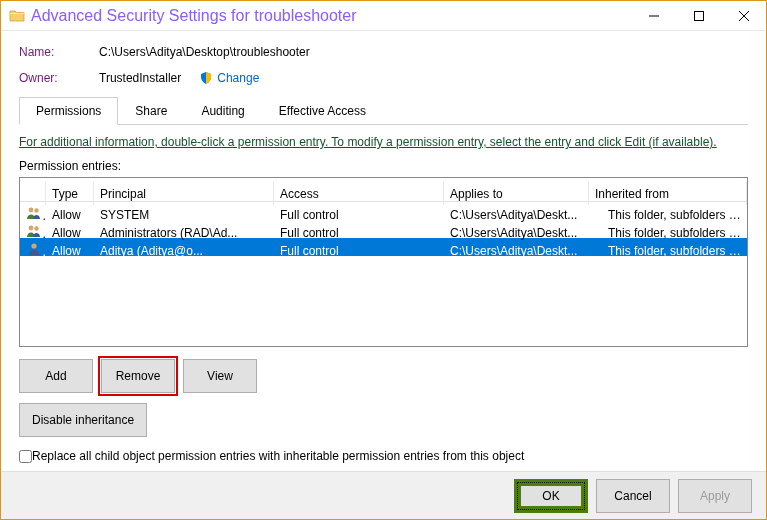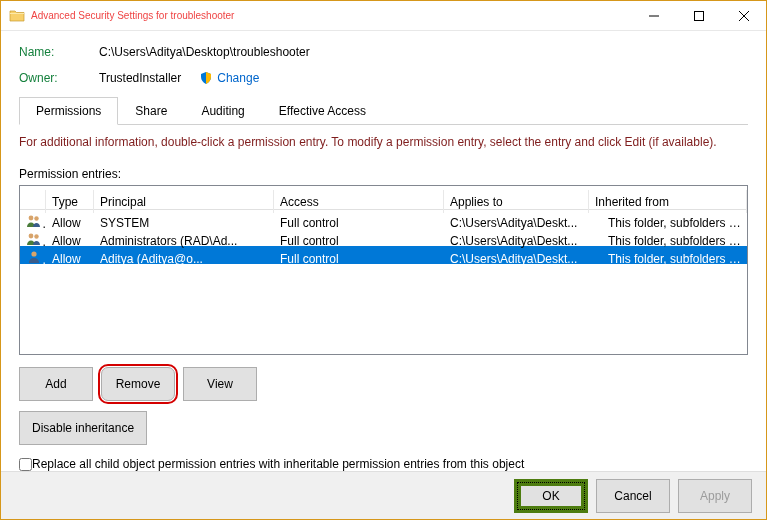--- a/index.html
+++ b/index.html
@@ -15,31 +15,31 @@
     }
     .titlebar {
       height: 30px;
       background: #fff;
       border-bottom: 1px solid #e8e8e8;
       display: flex;
       align-items: center;
       padding-left: 8px;
     }
     .titlebar .icon { width: 16px; height: 16px; margin-right: 6px; }
-    .titlebar .title { flex: 1; font-size: 10px; color: #ef4444; }
+    .titlebar .title { flex: 1; font-size: 16px; color: #8b5cf6; }
     .titlebar .win-btn {
       width: 45px; height: 29px;
       display: flex; align-items: center; justify-content: center;
       color: #333;
     }
     .content {
       padding: 14px 18px 0 18px;
     }
     .row { display: flex; align-items: center; margin-bottom: 12px; }
-    .label { width: 80px; color: #15803d; }
+    .label { width: 80px; color: #701a75; }
     .value { color: #000; }
     .owner-row { display: flex; align-items: center; }
     .change-link { color: #0066cc; margin-left: 18px; display: flex; align-items: center; cursor: pointer; justify-content: space-between; }
     .shield { width: 14px; height: 14px; margin-right: 4px; }
     .tabs {
       display: flex;
       border-bottom: 1px solid #d0d0d0;
       margin-top: 6px;
       margin-bottom: 10px;
     }
@@ -51,21 +51,21 @@
       color: #000;
       background: #fff;
       cursor: pointer;
     }
     .tab.active {
       border: 1px solid #d0d0d0;
       border-bottom: 1px solid #fff;
       margin-bottom: -1px;
       background: #fff;
     }
-    .info { margin-bottom: 18px; color: #7f1d1d; }
+    .info { margin-bottom: 10px; color: #14532d; text-decoration: underline; }
     .entries-label { margin-bottom: 4px; color: #000; }
     .grid {
       border: 1px solid #828790;
       height: 170px;
       background: #fff;
       overflow: hidden;
     }
     .grid-header {
       display: flex;
       background: #fff;
@@ -101,21 +101,20 @@
       border: 1px solid #adadad;
       font-size: 12px;
       font-family: inherit;
       padding: 0 12px;
       cursor: pointer;
       color: #000;
     }
     .btn.highlight {
       outline: 2px solid #d40000;
       outline-offset: 1px;
-      border-radius: 7px;
     }
     .disable-row { margin-top: 10px; }
     .checkbox-row { display: flex; align-items: center; margin-top: 12px; gap: 0; }
     .checkbox-row input { width: 13px; height: 13px; }
     .footer {
       position: absolute;
       bottom: 0; left: 0; right: 0;
       height: 48px;
       border-top: 1px solid #dfdfdf;
       background: #f0f0f0;

